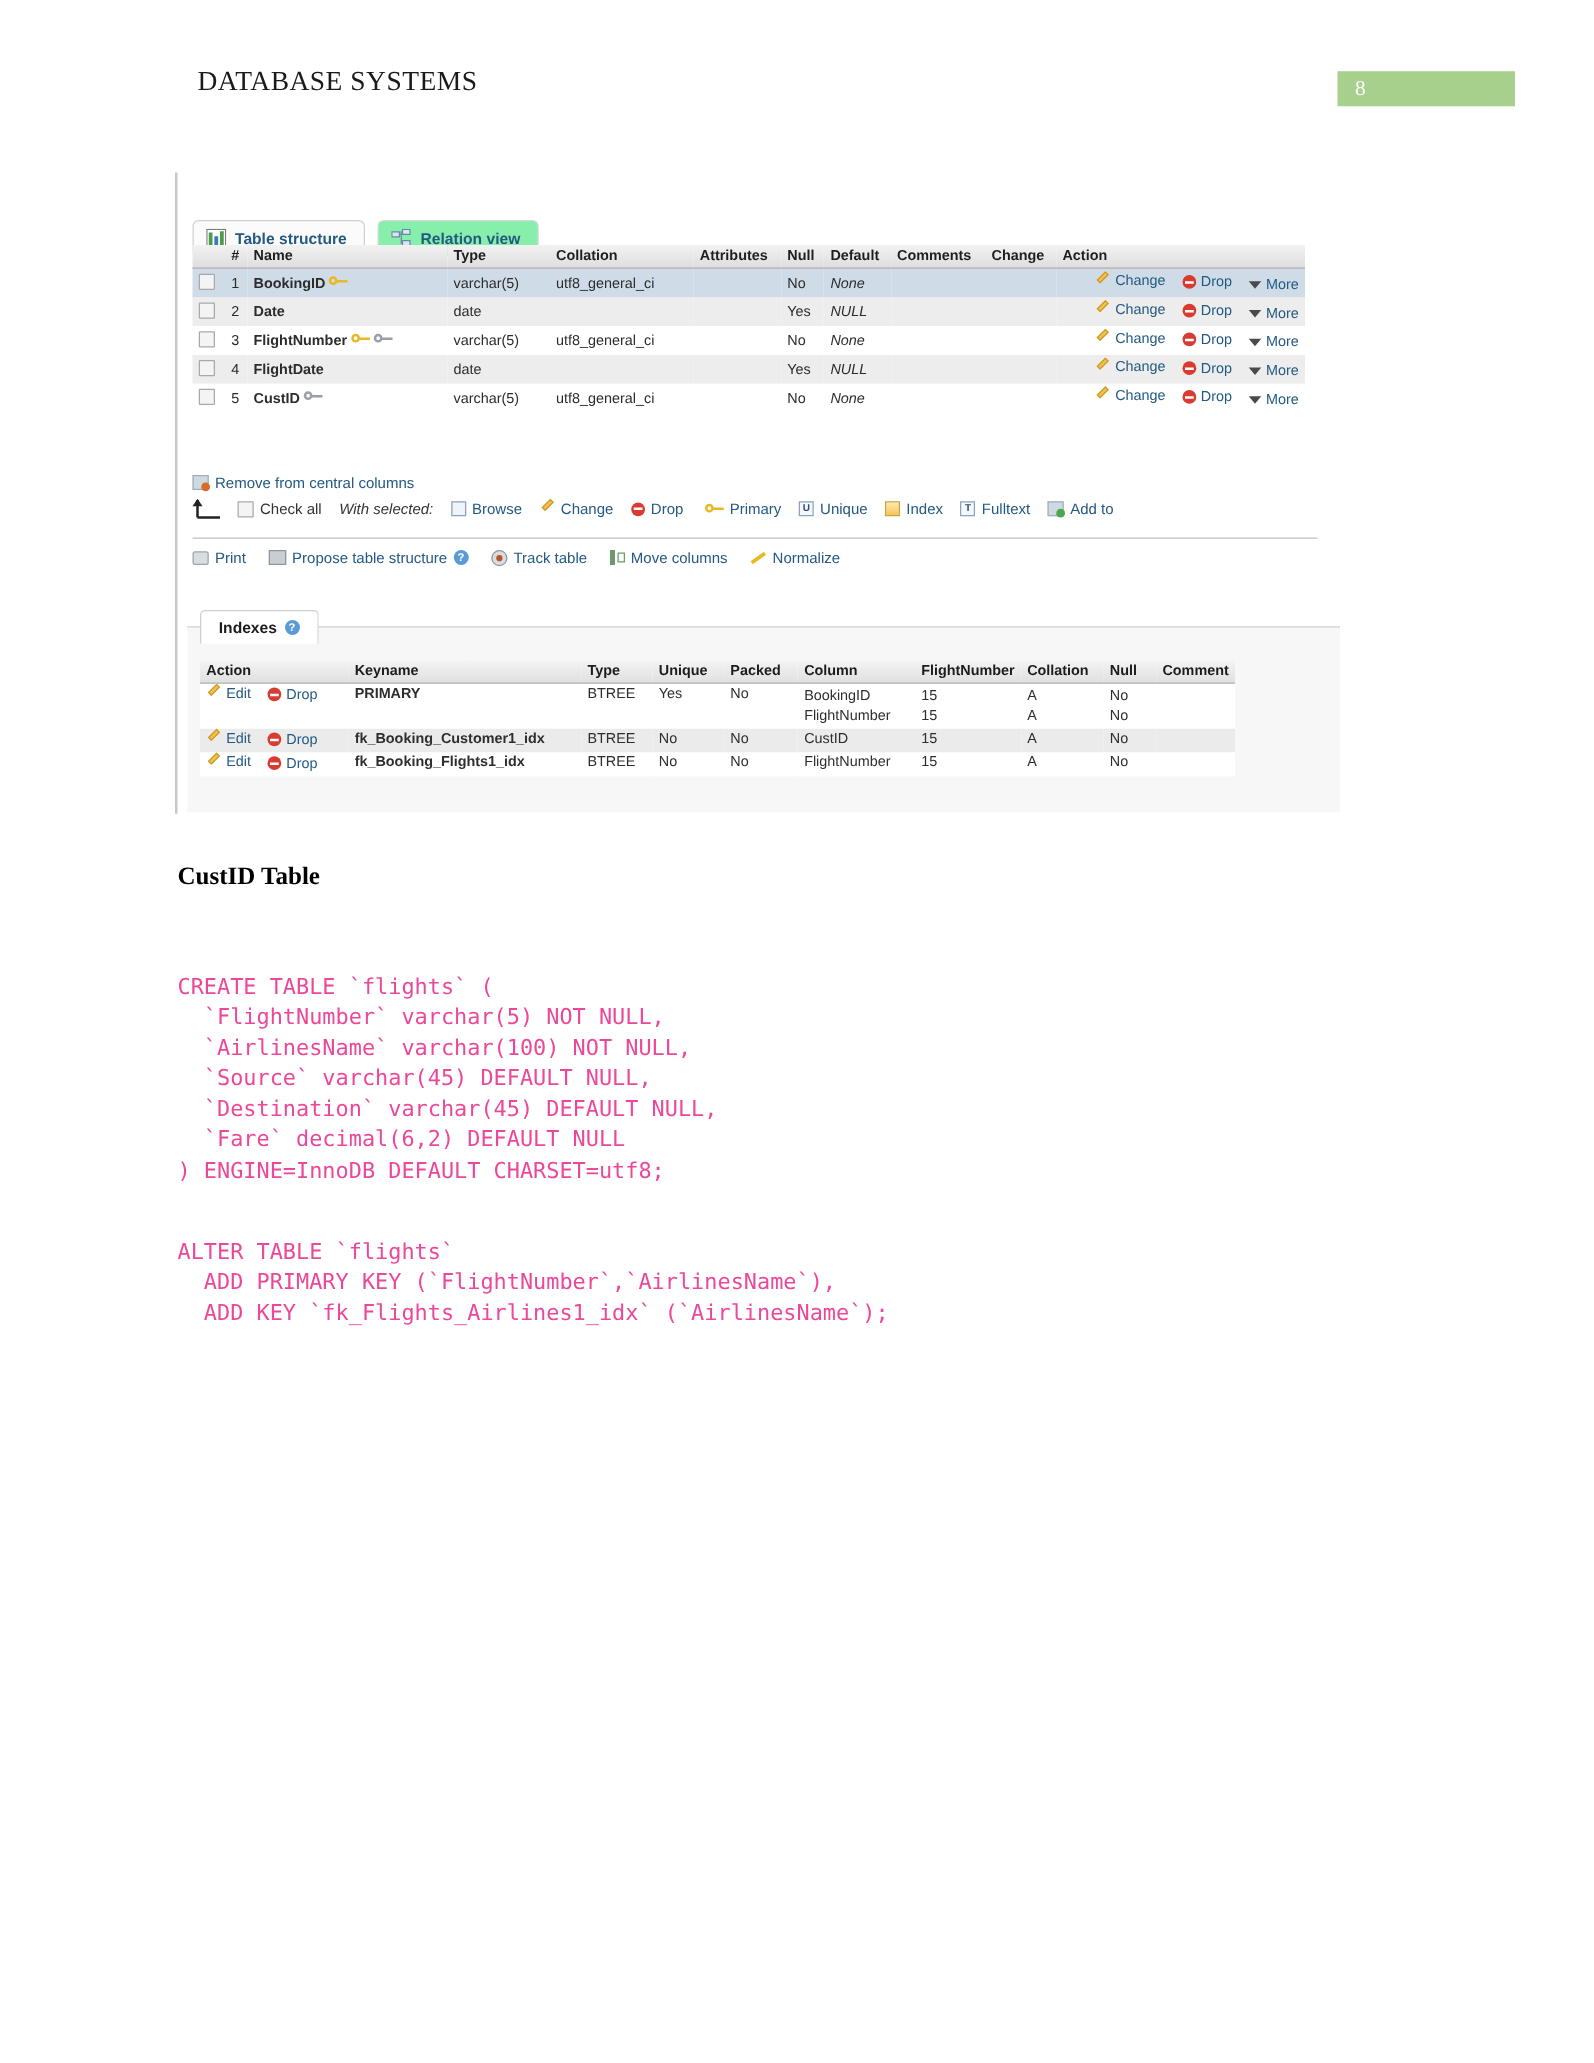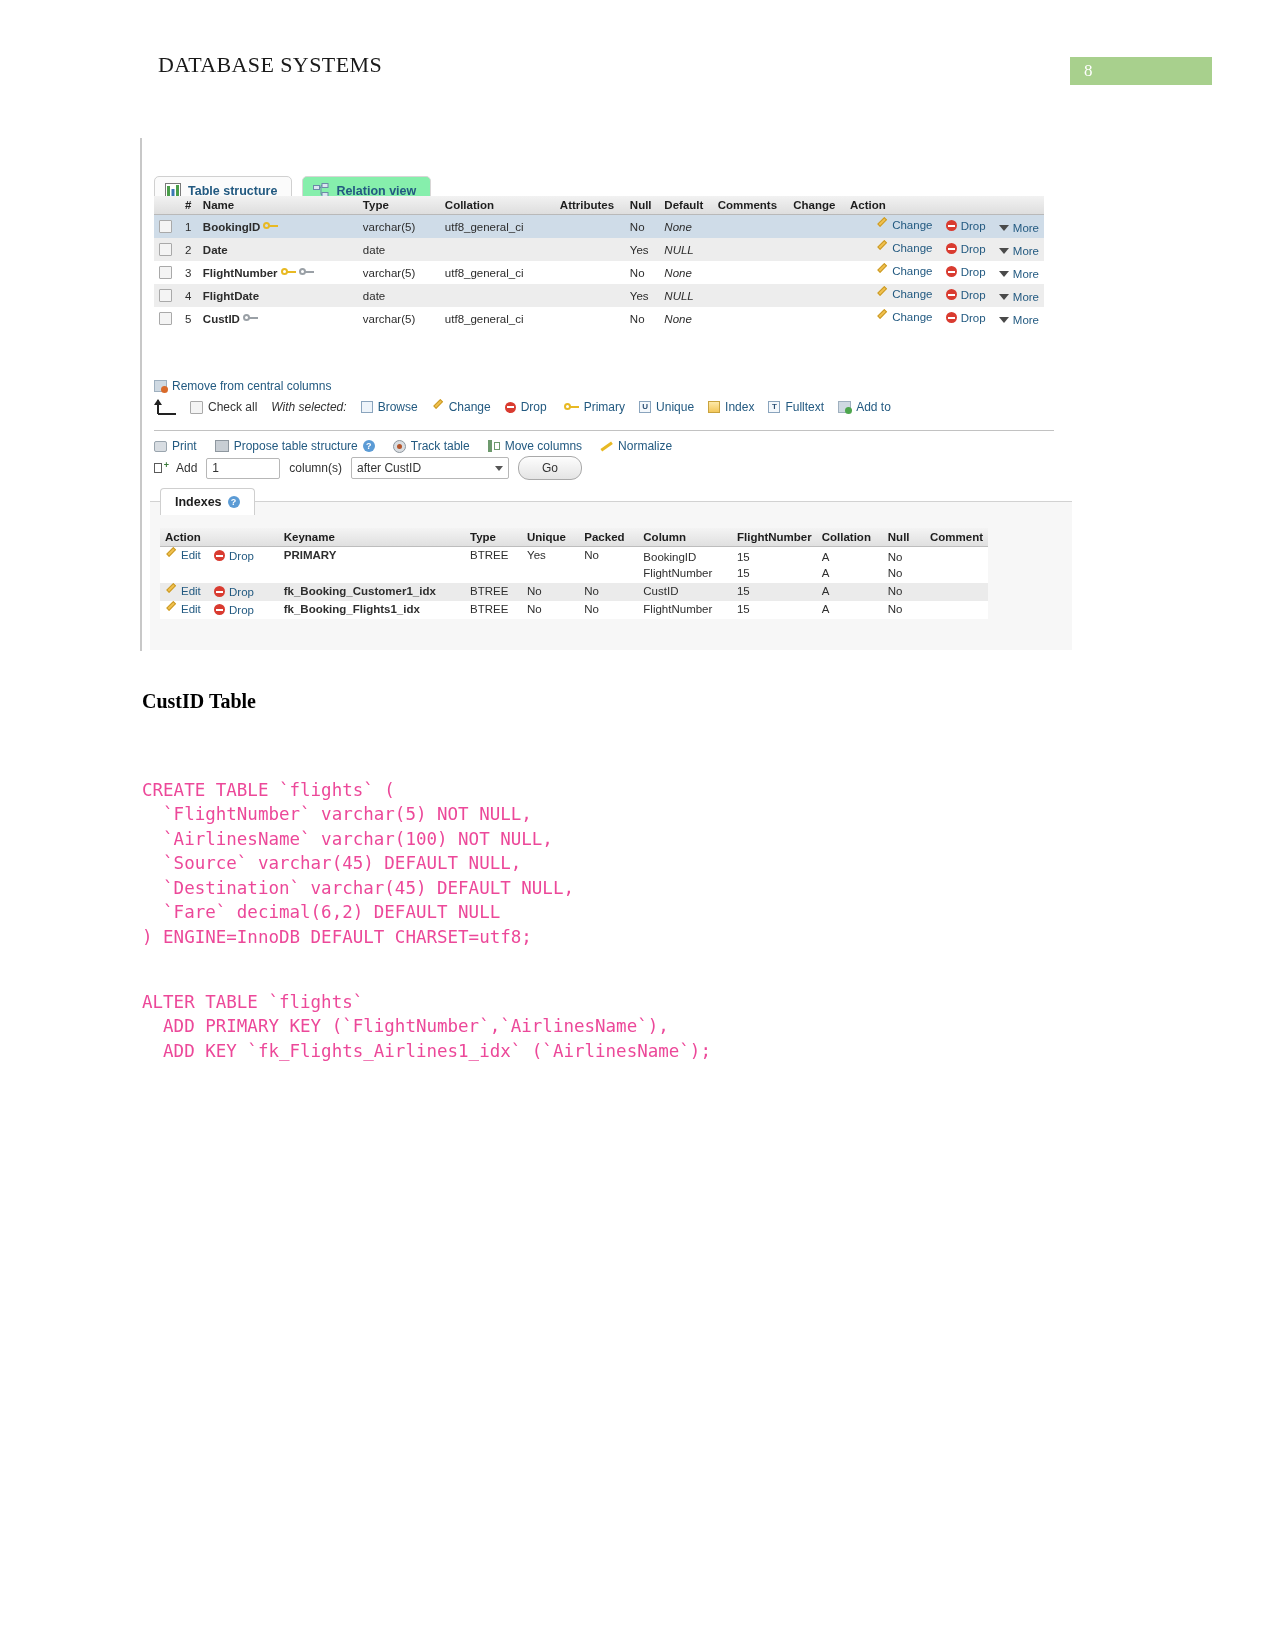--- a/index.html
+++ b/index.html
@@ -835,31 +835,20 @@
         <span class="move-ico"></span>
         <span>Move columns</span>
       </span>
       <span class="ws-item">
         <span class="wand-ico"></span>
         <span>Normalize</span>
       </span>
     </div>
   </div>
 
-  <div class="addcol-row">
-    <span class="addcol-ico"></span>
-    <span>Add</span>
-    <input class="num-input" type="text" value="1" style="">
-    <span>column(s)</span>
-    <span class="sel-input">
-      <span>after CustID</span>
-      <span class="sel-caret"></span>
-    </span>
-    <span class="go-btn">Go</span>
-  </div>
 
   <div class="idx-panel">
     <div class="idx-tab">
       <span>Indexes</span>
       <span class="help-ico">?</span>
     </div>
     <table class="idx-table">
       <thead>
         <tr>
           <th style="width:120px">Action</th>

